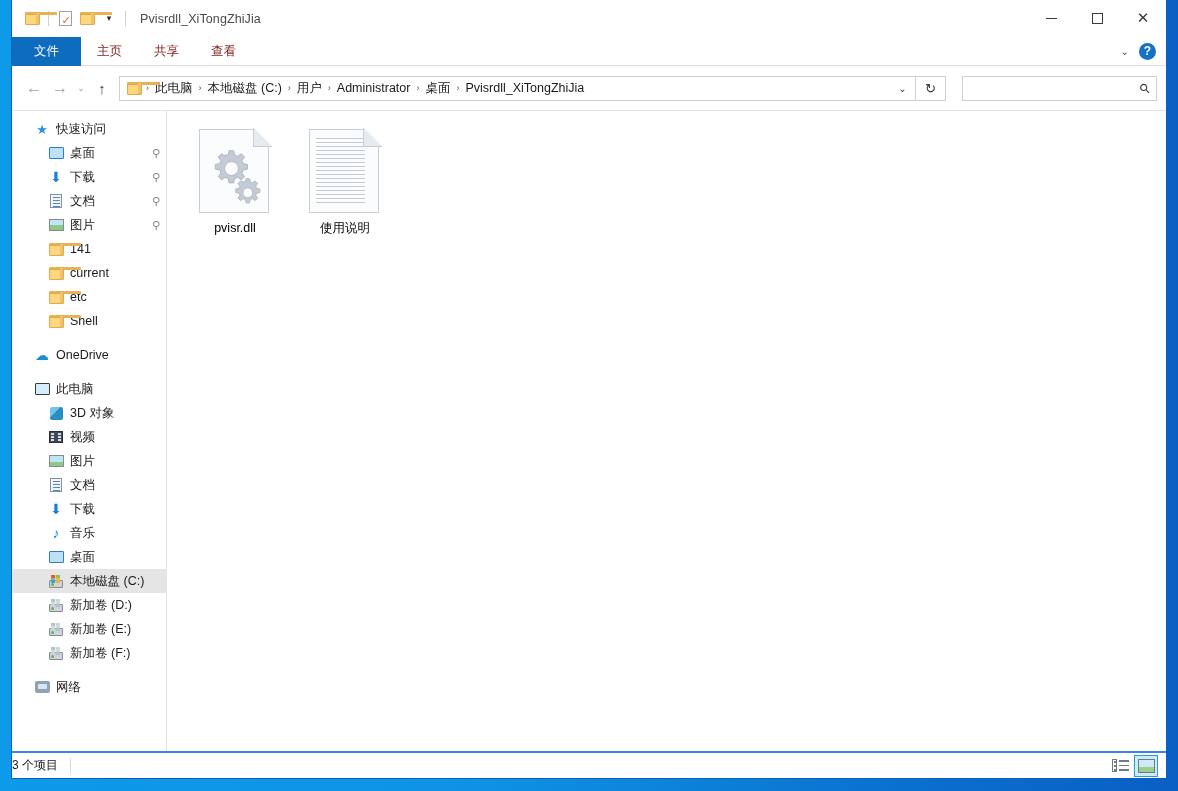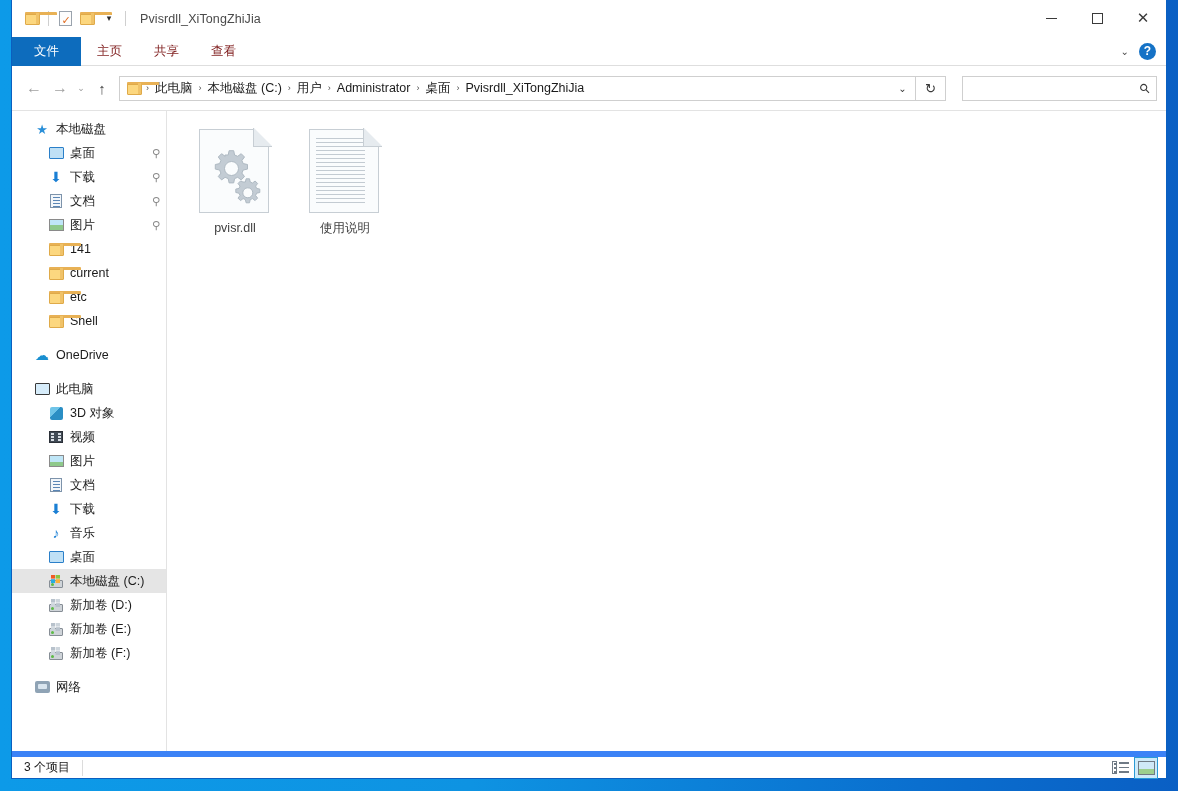--- a/index.html
+++ b/index.html
@@ -188,28 +188,28 @@
   }
   .dogear:before {
     content: ''; position: absolute; left: -1px; top: -1px;
     border-top: 20px solid #ffffff; border-left: 20px solid transparent;
   }
   .lines { position: absolute; left: 7px; top: 9px; width: 49px; }
   .lines i { display: block; height: 1px; background: #c3cbd2; margin-bottom: 3px; }
   .gears { position: absolute; left: 0; top: 0; width: 70px; height: 84px; }
   .pinwheel { position: absolute; left: 9px; top: 16px; width: 52px; height: 52px; }
   .flabel {
-    font-size: 12.5px; color: #404040; text-align: center; line-height: 16px;
+    font-size: 12.5px; color: #000000; text-align: center; line-height: 16px;
     width: 100px; word-break: break-all;
   }
   
   .statusbar {
     height: 27px; min-height: 27px; background: #fff;
-    border-top: 6px solid #3b82f6; display: flex; align-items: center;
-    padding-left: 12px; position: relative;
+    border-top: 2px solid #3b82f6; display: flex; align-items: center;
+    position: relative;
   }
   .status-text { font-size: 12px; color: #1b1b1b; }
   .status-sep { width: 1px; height: 16px; background: #dcdcdc; margin-left: 12px; }
   .viewbtns { margin-left: auto; display: flex; align-items: center; gap: 2px; padding-right: 8px; }
   .vb { width: 24px; height: 22px; display: flex; align-items: center; justify-content: center; }
   .vb.active { border: 1px solid #2a9ad6; background: #cdeaf9; }
   .vb-details { position: relative; width: 17px; height: 13px; }
   .vb-details .col { position: absolute; left: 0; top: 0; width: 5px; height: 13px; border: 1px solid #6f7a85; }
   .vb-details .col:before { content:''; position:absolute; left:1px; top:1px; width:2px; height:2px; background:#6f7a85; box-shadow: 0 4px 0 #6f7a85, 0 8px 0 #6f7a85; }
   .vb-details .rows { position:absolute; right:0; top:1px; width:10px; }
@@ -308,21 +308,21 @@
     </div>
 
     <div class="body">
 
       <div class="nav">
 
         <div class="navitem lvl0">
           <span class="ic">
               <span class="i-star">★</span>
             </span>
-          <span class="lbl">本地磁盘</span>
+          <span class="lbl">快速访问</span>
         </div>
         <div class="navitem lvl1">
           <span class="ic">
               <i class="i-monitor"></i>
             </span>
           <span class="lbl">桌面</span>
           <span class="pin">⚲</span>
         </div>
         <div class="navitem lvl1">
           <span class="ic">

